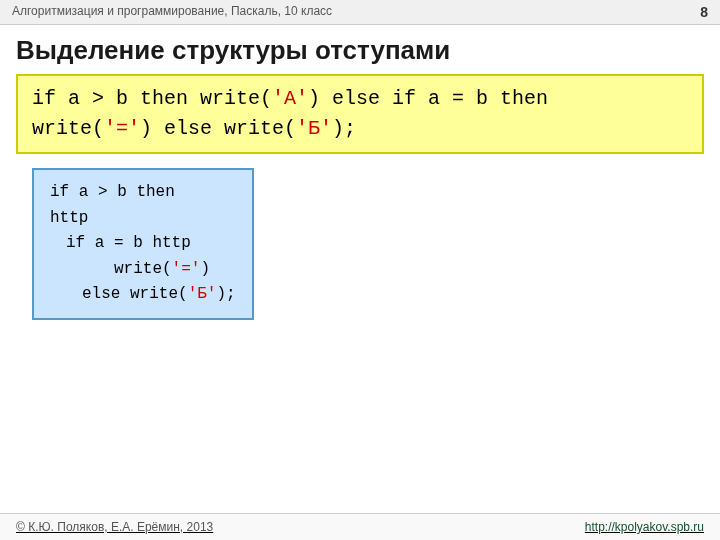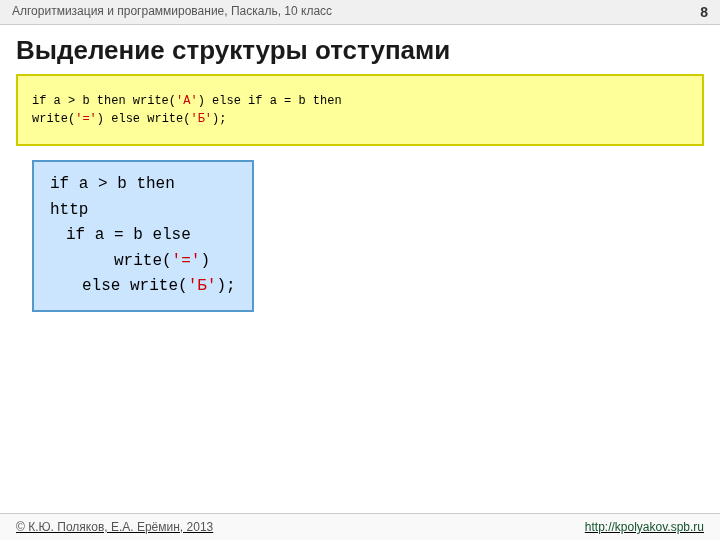--- a/index.html
+++ b/index.html
@@ -36,23 +36,23 @@
       font-size: 26px;
       font-weight: bold;
       color: #1a1a1a;
       padding: 10px 16px 8px 16px;
     }
 
     .code-block-yellow {
       background: #ffff99;
       border: 2px solid #cccc00;
       margin: 0 16px 14px 16px;
-      padding: 16px 14px;
+      padding: 8px 14px;
       font-family: 'Courier New', Courier, monospace;
-      font-size: 12px;
+      font-size: 20px;
       line-height: 1.5;
       color: #000;
     }
 
     .code-block-blue {
       background: #cce5ff;
       border: 2px solid #5599cc;
       margin: 0 16px 14px 16px;
       padding: 10px 16px;
       font-family: 'Courier New', Courier, monospace;
@@ -121,21 +121,21 @@
 
 <div class="code-block-yellow">
   <span>if a &gt; b then write(<span class="code-red">'A'</span>) else if a = b then</span><br>
   <span>write(<span class="code-red">'='</span>) else write(<span class="code-red">'Б'</span>);</span>
 </div>
 
 <div style="margin: 0 16px;">
   <div class="code-block-blue">
     <span class="code-line">if a &gt; b then</span>
     <span class="code-line">http</span>
-    <span class="code-line code-indent2">if a = b else</span>
+    <span class="code-line code-indent2">if a = b http</span>
     <span class="code-line code-indent3">write(<span class="code-red">'='</span>)</span>
     <span class="code-line code-indent1">else write(<span class="code-red">'Б'</span>);</span>
   </div>
 </div>
 
 <div class="footer">
   <span class="footer-left">© К.Ю. Поляков, Е.А. Ерёмин, 2013</span>
   <span class="footer-right">http://kpolyakov.spb.ru</span>
 </div>
 

